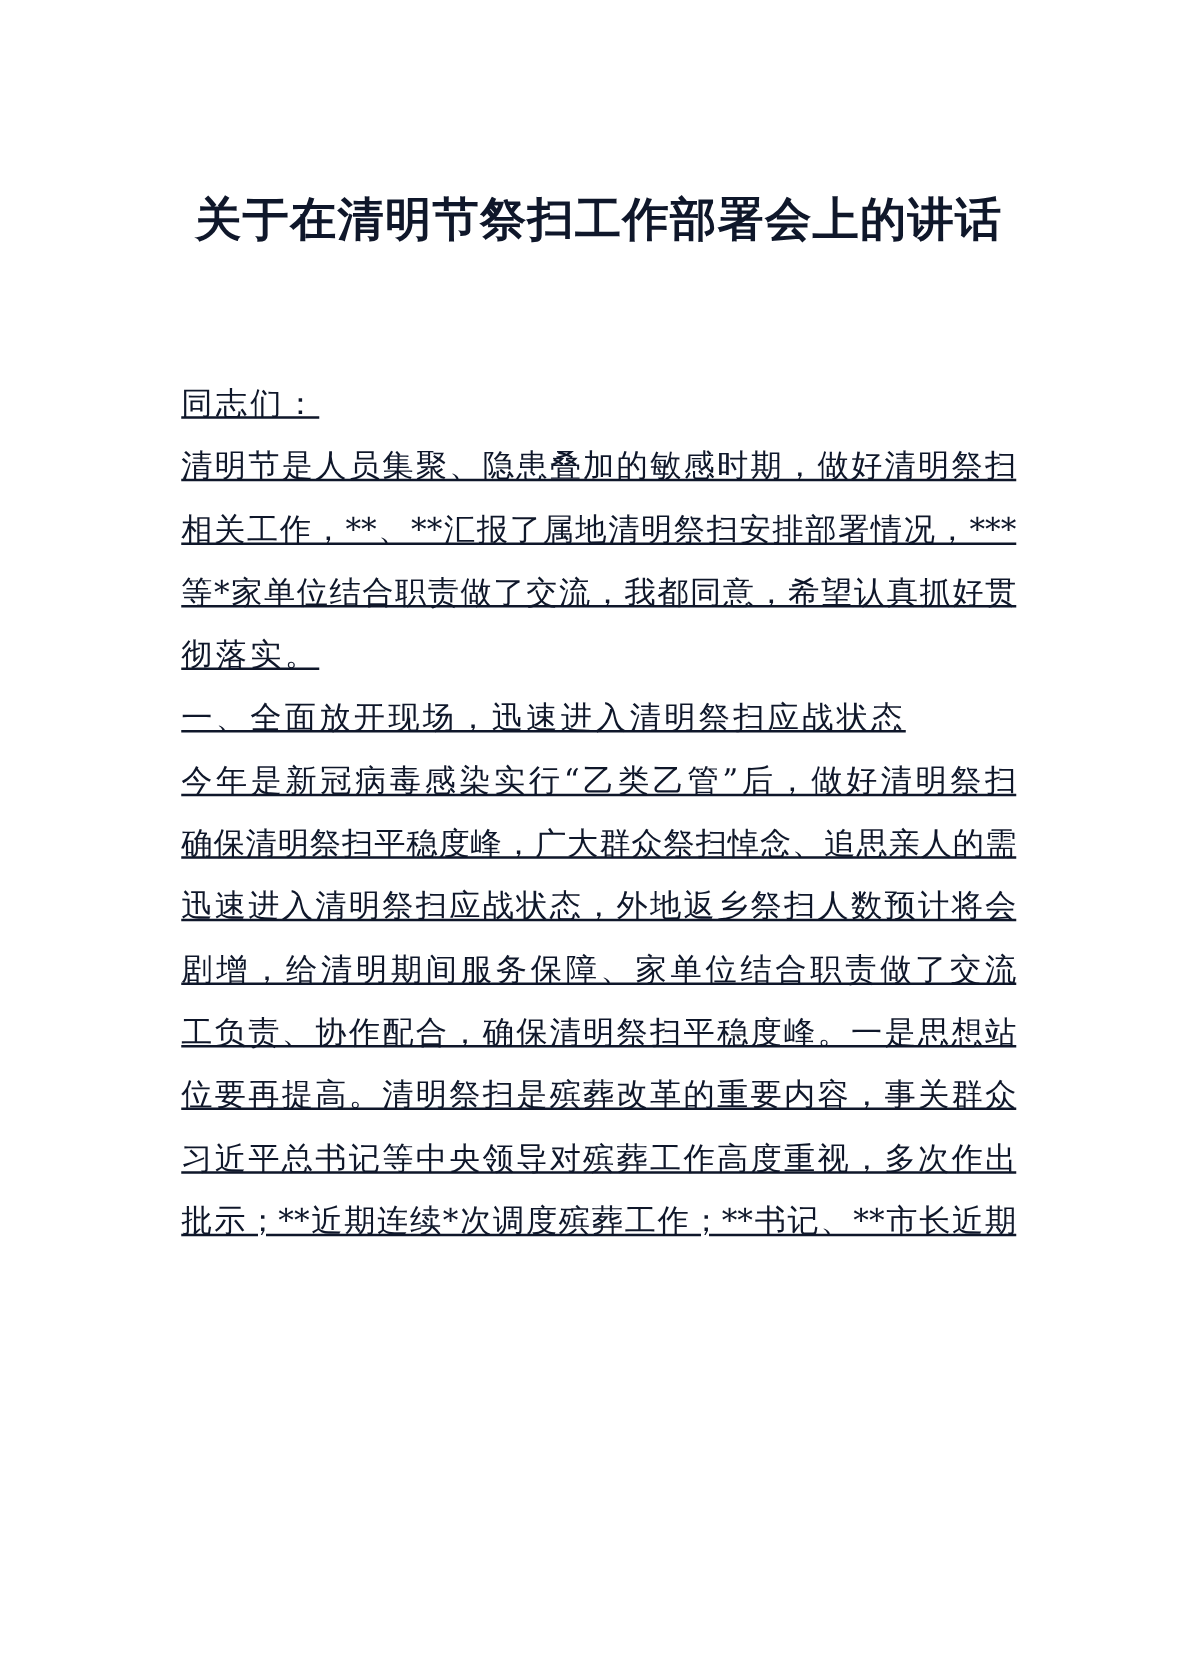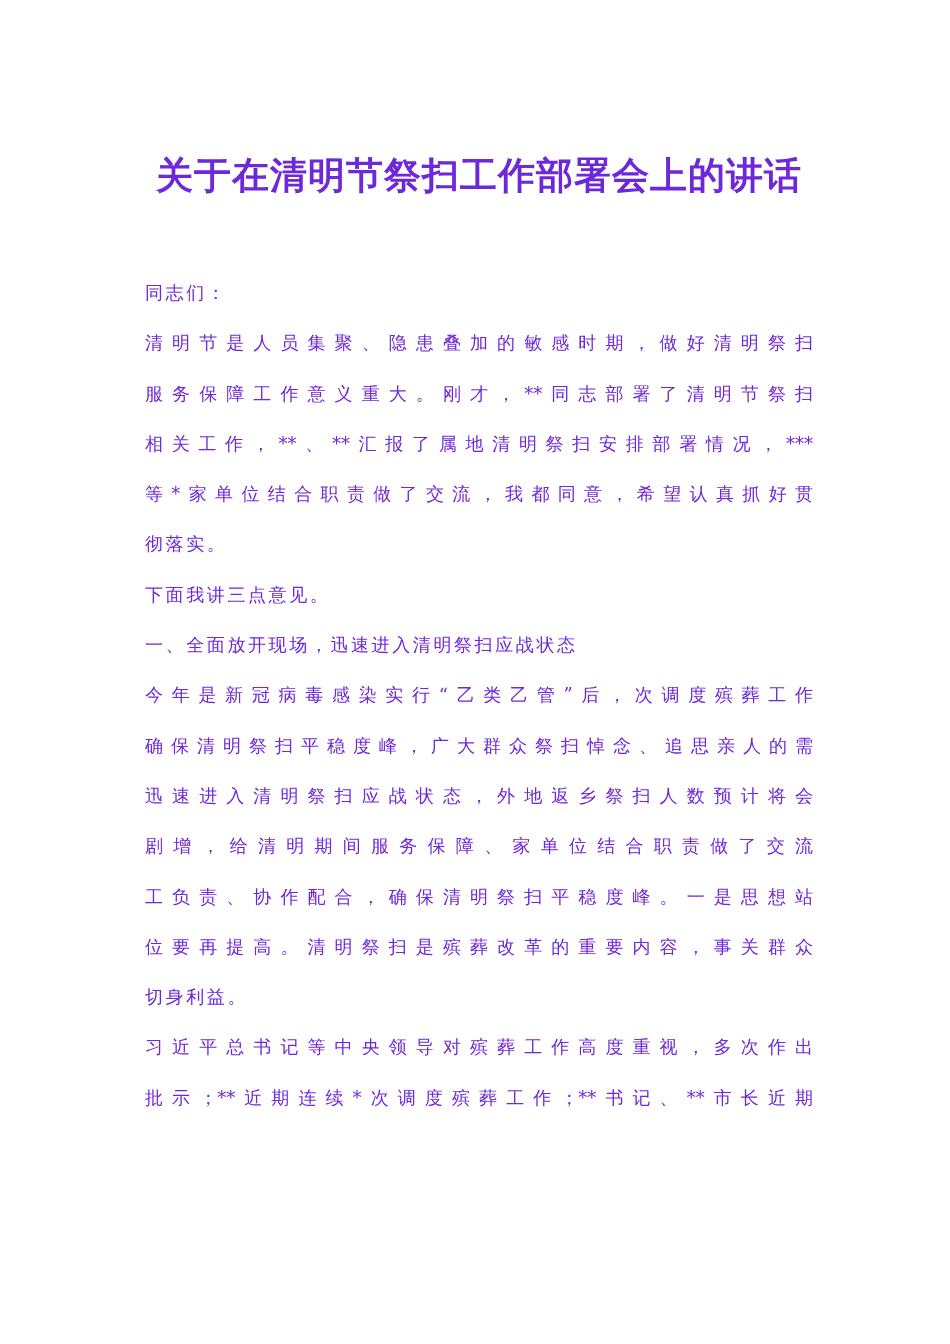--- a/index.html
+++ b/index.html
@@ -29,55 +29,53 @@
     padding: 0;
     text-align: center;
     font-size: 37px;
     line-height: 50px;
     font-weight: bold;
     letter-spacing: 1px;
     white-space: nowrap;
   }
   .doc-body {
     position: absolute;
-    top: 268px;
+    top: 298px;
     left: 145px;
     width: 668px;
-    font-size: 18px;
+    font-size: 25px;
     line-height: 50.3px;
+    text-decoration: underline;
   }
   .body-line {
     height: 50.3px;
     letter-spacing: 2.6px;
     white-space: nowrap;
   }
   .body-line.fill {
     letter-spacing: 0;
     white-space: normal;
     text-align: justify;
     text-align-last: justify;
   }
 </style>
 </head>
 <body>
 
-<div class="page" style="background: rgb(255, 255, 255); color: #6d28d9;">
+<div class="page" style="background: rgb(255, 255, 255); color: #0f172a;">
   <h1 class="doc-title">关于在清明节祭扫工作部署会上的讲话</h1>
   <div class="doc-body">
       <div class="body-line">同志们：</div>
       <div class="body-line fill">清明节是人员集聚、隐患叠加的敏感时期，做好清明祭扫</div>
-      <div class="body-line fill">服务保障工作意义重大。刚才，**同志部署了清明节祭扫</div>
       <div class="body-line fill">相关工作，**、**汇报了属地清明祭扫安排部署情况，***</div>
       <div class="body-line fill">等*家单位结合职责做了交流，我都同意，希望认真抓好贯</div>
       <div class="body-line">彻落实。</div>
-      <div class="body-line">下面我讲三点意见。</div>
       <div class="body-line">一、全面放开现场，迅速进入清明祭扫应战状态</div>
-      <div class="body-line fill">今年是新冠病毒感染实行“乙类乙管”后，次调度殡葬工作</div>
+      <div class="body-line fill">今年是新冠病毒感染实行“乙类乙管”后，做好清明祭扫</div>
       <div class="body-line fill">确保清明祭扫平稳度峰，广大群众祭扫悼念、追思亲人的需</div>
       <div class="body-line fill">迅速进入清明祭扫应战状态，外地返乡祭扫人数预计将会</div>
       <div class="body-line fill">剧增，给清明期间服务保障、家单位结合职责做了交流</div>
       <div class="body-line fill">工负责、协作配合，确保清明祭扫平稳度峰。一是思想站</div>
       <div class="body-line fill">位要再提高。清明祭扫是殡葬改革的重要内容，事关群众</div>
-      <div class="body-line">切身利益。</div>
       <div class="body-line fill">习近平总书记等中央领导对殡葬工作高度重视，多次作出</div>
       <div class="body-line fill">批示；**近期连续*次调度殡葬工作；**书记、**市长近期</div>
     </div>
 </div>
 
 </body></html>

